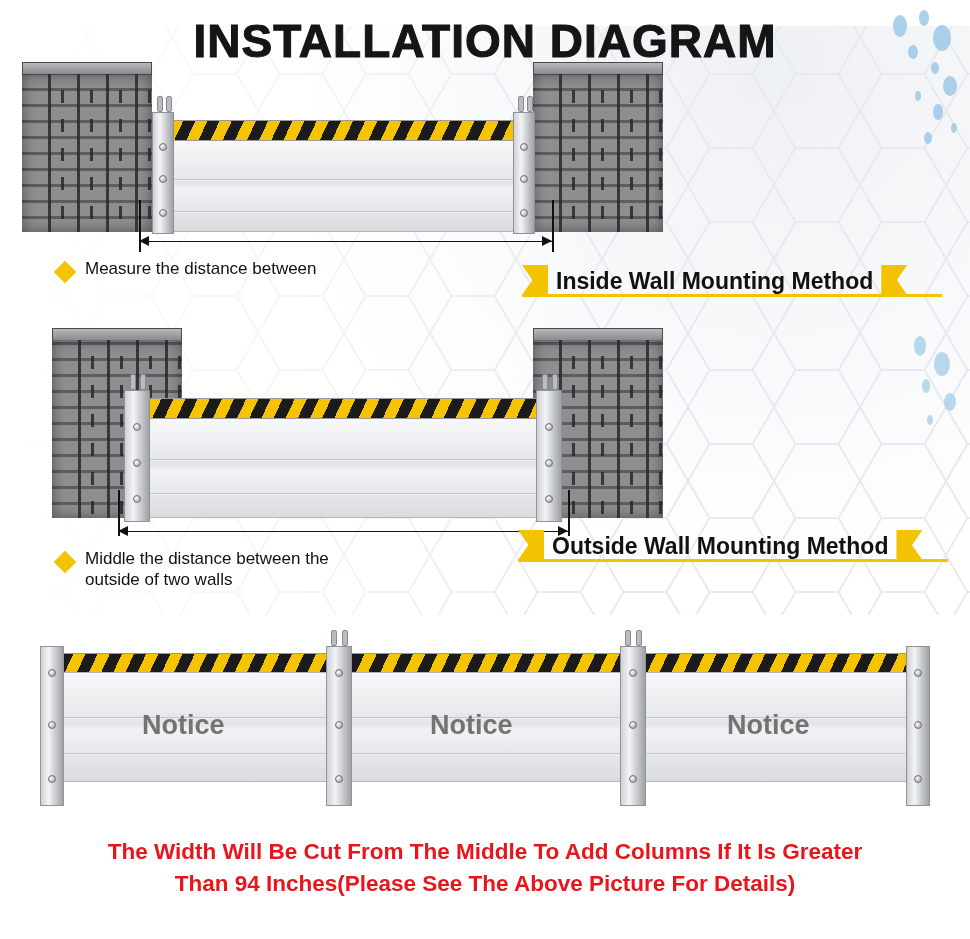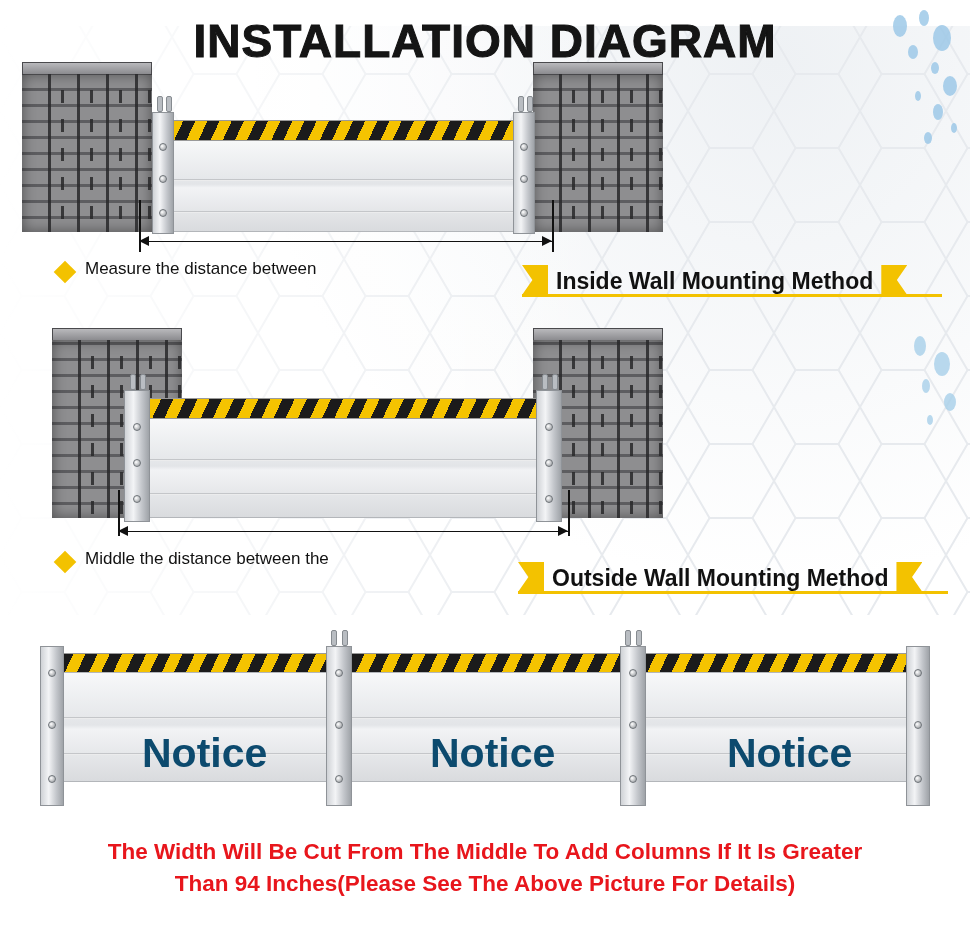--- a/index.html
+++ b/index.html
@@ -141,23 +141,22 @@
     height:30px;width:26px;background:#f3c200;
     clip-path:polygon(0 0,100% 0,60% 50%,100% 100%,0 100%);
   }
   .banner .rule{
     position:absolute;left:0;right:0;bottom:-2px;height:3px;background:#f3c200;
   }
 
   
   #bottom-barrier{position:absolute;left:0;top:620px;width:970px;height:200px;}
   .notice{
-    position:absolute;color:#0c4a6e;font-weight:bold;font-size:41px;
-    font-family:"Liberation Sans", sans-serif;
-    margin-top:20px;
+    position:absolute;color:#737373;font-weight:bold;font-size:27px;
+    font-family:"Liberation Sans", sans-serif;
   }
 
   
   #special-note{
     position:absolute;left:0;top:836px;width:970px;text-align:center;
     color:#e8161c;font-weight:bold;font-size:22.5px;line-height:32px;
     font-family:"Liberation Sans", sans-serif;
   }
 
   
@@ -310,24 +309,25 @@
 <div class="vtick" style="left:118px;top:490px;height:46px;"></div>
 <div class="vtick" style="left:568px;top:490px;height:46px;"></div>
 <div class="dimline" style="left:118px;top:531px;width:450px;"></div>
 <div class="arrow-l" style="left:118px;top:526px;"></div>
 <div class="arrow-r" style="left:558px;top:526px;"></div>
 
 <div class="caption" style="left:57px;top:548px;">
   <div class="diamond"></div>
   <div>
     <div class="caption-text">Middle the distance between the</div>
-  </div>
-</div>
-
-<div class="banner" style="left:518px;top:562px;width:430px;">
+    <div class="caption-text">outside of two walls</div>
+  </div>
+</div>
+
+<div class="banner" style="left:518px;top:530px;width:430px;">
   <div class="tag"></div>
   <div class="label">Outside Wall  Mounting  Method</div>
   <div class="tail"></div>
   <div class="rule"></div>
 </div>
 
 <div id="bottom-barrier">
 
   <div class="hazard" style="left:48px;top:33px;width:875px;height:20px;"></div>
 

